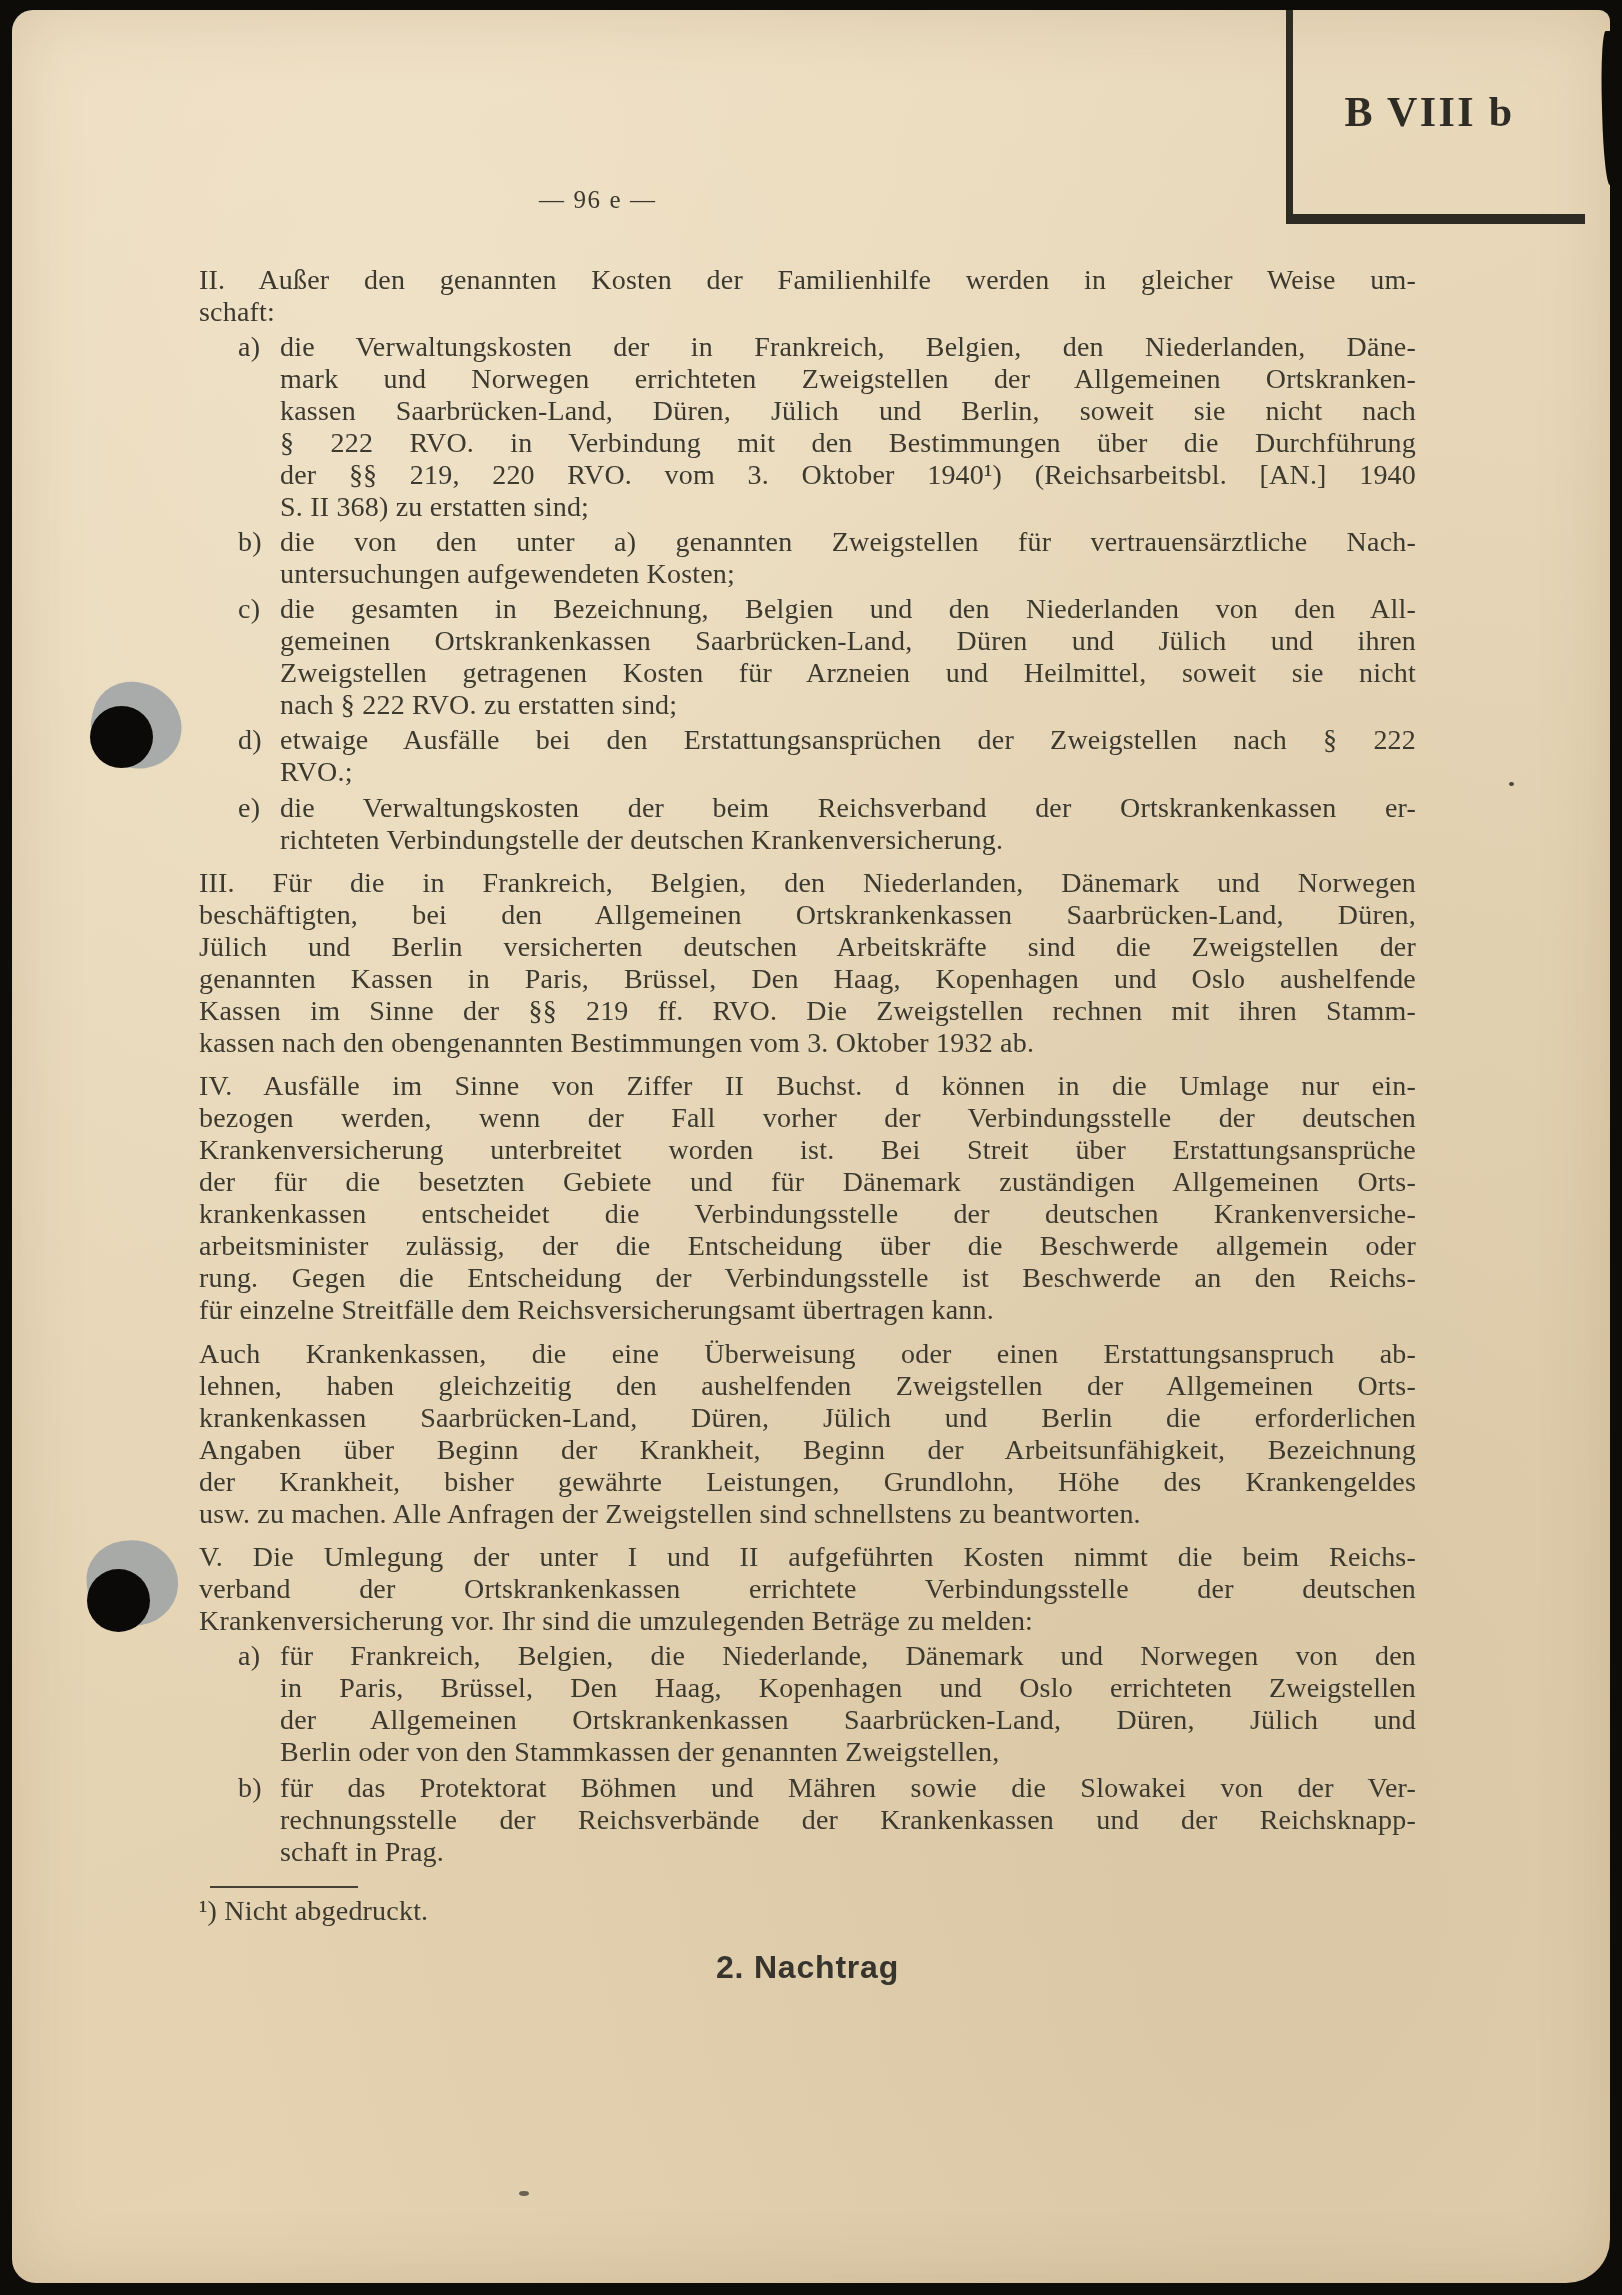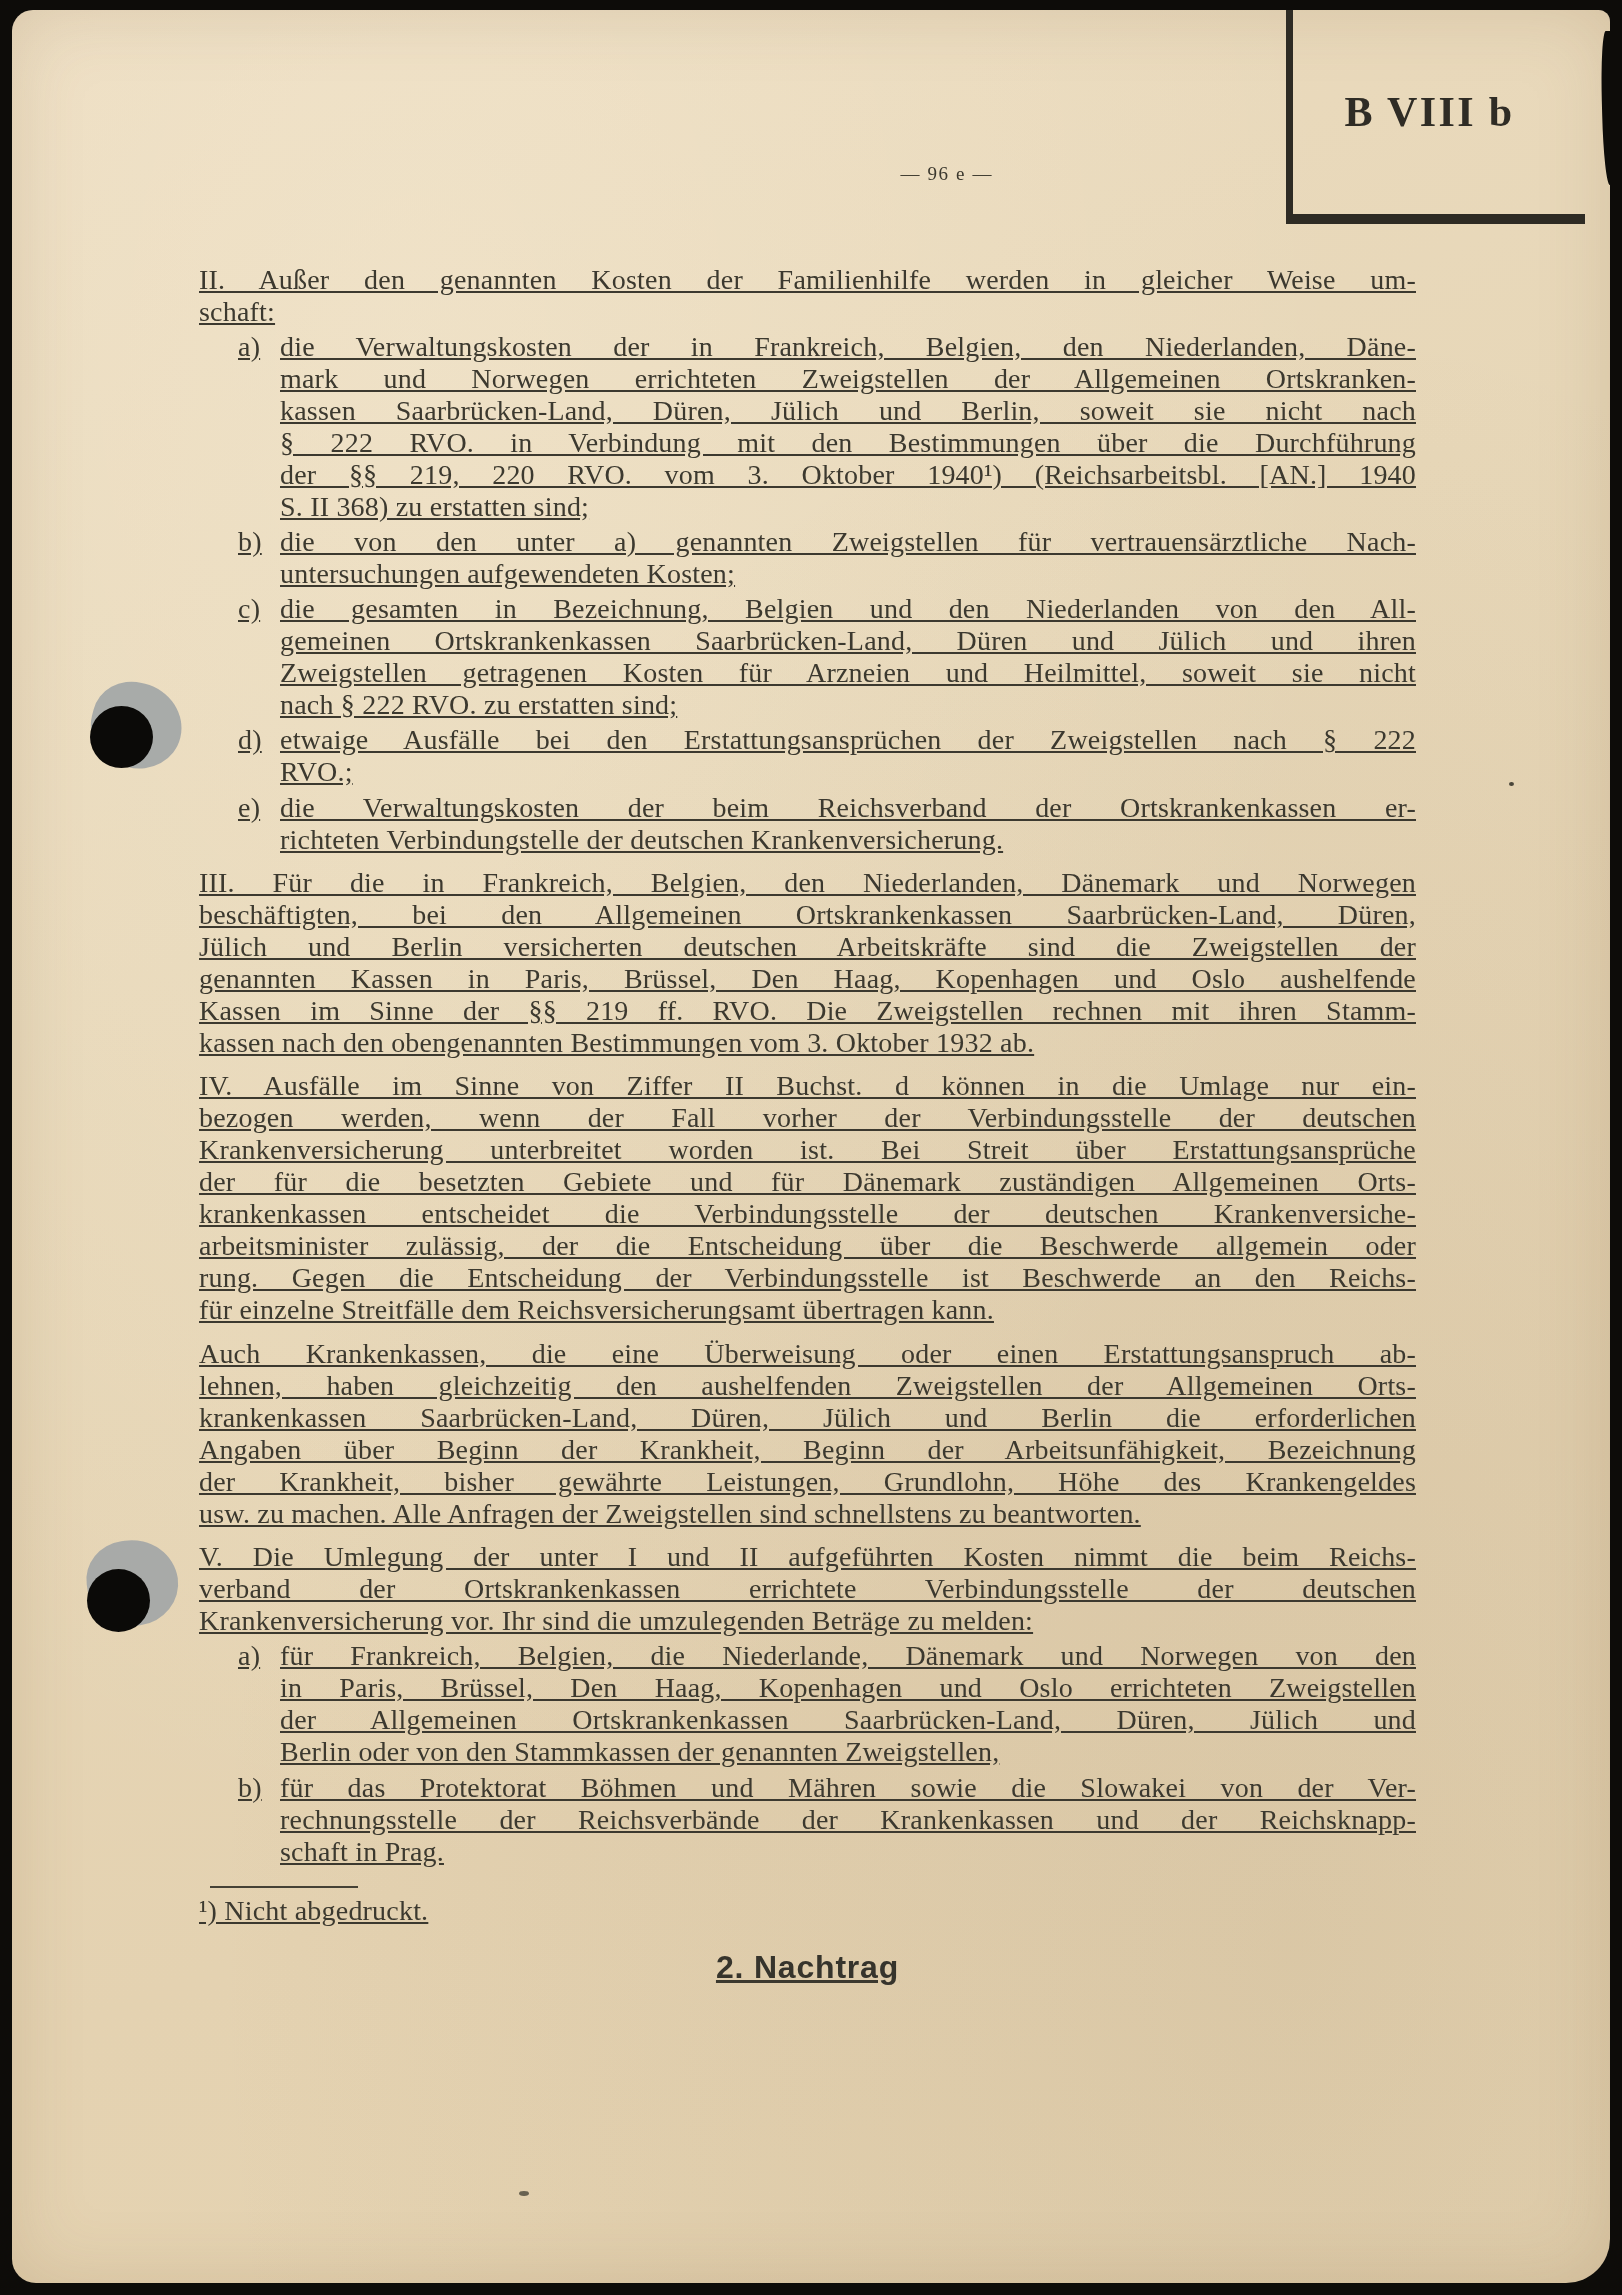--- a/index.html
+++ b/index.html
@@ -10,32 +10,32 @@
           radial-gradient(ellipse at 25% 15%, rgba(255,248,230,0.25), rgba(0,0,0,0) 55%),
           radial-gradient(ellipse at 80% 85%, rgba(120,95,60,0.10), rgba(0,0,0,0) 60%),
           linear-gradient(158deg,#ecdcc0 0%,#e7d7b8 35%,#e4d2b1 70%,#e6d4b2 100%);
         border-radius:21px 11.4px 44px 24px;overflow:hidden;
         box-shadow:inset 0 0 73px rgba(120,90,50,0.18);}
   
   .cbox-v{position:absolute;left:1274px;top:0;width:7.3px;height:209px;background:#2e2b24;}
   .cbox-h{position:absolute;left:1274px;top:204px;width:299px;height:10.5px;background:#2e2b24;}
   .clabel{position:absolute;left:1300px;top:78px;width:235px;text-align:center;
           font-size:42px;font-weight:bold;color:#2f2c25;letter-spacing:2.4px;}
-  .pagenum{position:absolute;left:527px;top:153px;width:454px;text-align:right;
-           font-size:19px;color:#3b382e;letter-spacing:1.6px;}
+  .pagenum{position:absolute;left:527px;top:176px;width:454px;text-align:left;
+           font-size:25px;color:#3b382e;letter-spacing:1.6px;}
   
   .halo{position:absolute;background:#a4a8a8;border-radius:46% 54% 50% 50%;opacity:.95;}
   .halo1{left:79px;top:673px;width:91px;height:85px;transform:rotate(14deg);}
   .halo2{left:75px;top:1530px;width:91px;height:86px;transform:rotate(-8deg);}
   .hole{position:absolute;background:#0b0a08;border-radius:50%;}
   .hole1{left:78px;top:696px;width:63px;height:62px;}
   .hole2{left:75px;top:1559px;width:63px;height:63px;}
   
   .main{position:absolute;left:187px;top:254px;width:1217px;color:#3c392f;
-        font-size:28px;letter-spacing:0.2px;text-decoration:underline;}
+        font-size:28px;letter-spacing:0.2px;}
   .tline{line-height:32px;text-align:justify;text-align-last:justify;white-space:normal;}
   .tline.last{text-align-last:left;}
   .para{margin-top:11.4px;}
   .para.first{margin-top:0;}
   .item{display:flex;margin-top:3.2px;padding-left:39px;}
   .marker{flex:0 0 42px;line-height:32px;}
   .ilines{flex:1 1 auto;min-width:0;}
   .footrule{margin:18px 0 6.5px 11.4px;width:148px;height:0;border-top:2.4px solid #454135;}
   .footnote{font-size:28px;line-height:34px;color:#3c392f;}
   .nachtrag{margin-top:21px;text-align:center;font-family:"Liberation Sans","DejaVu Sans",sans-serif;

